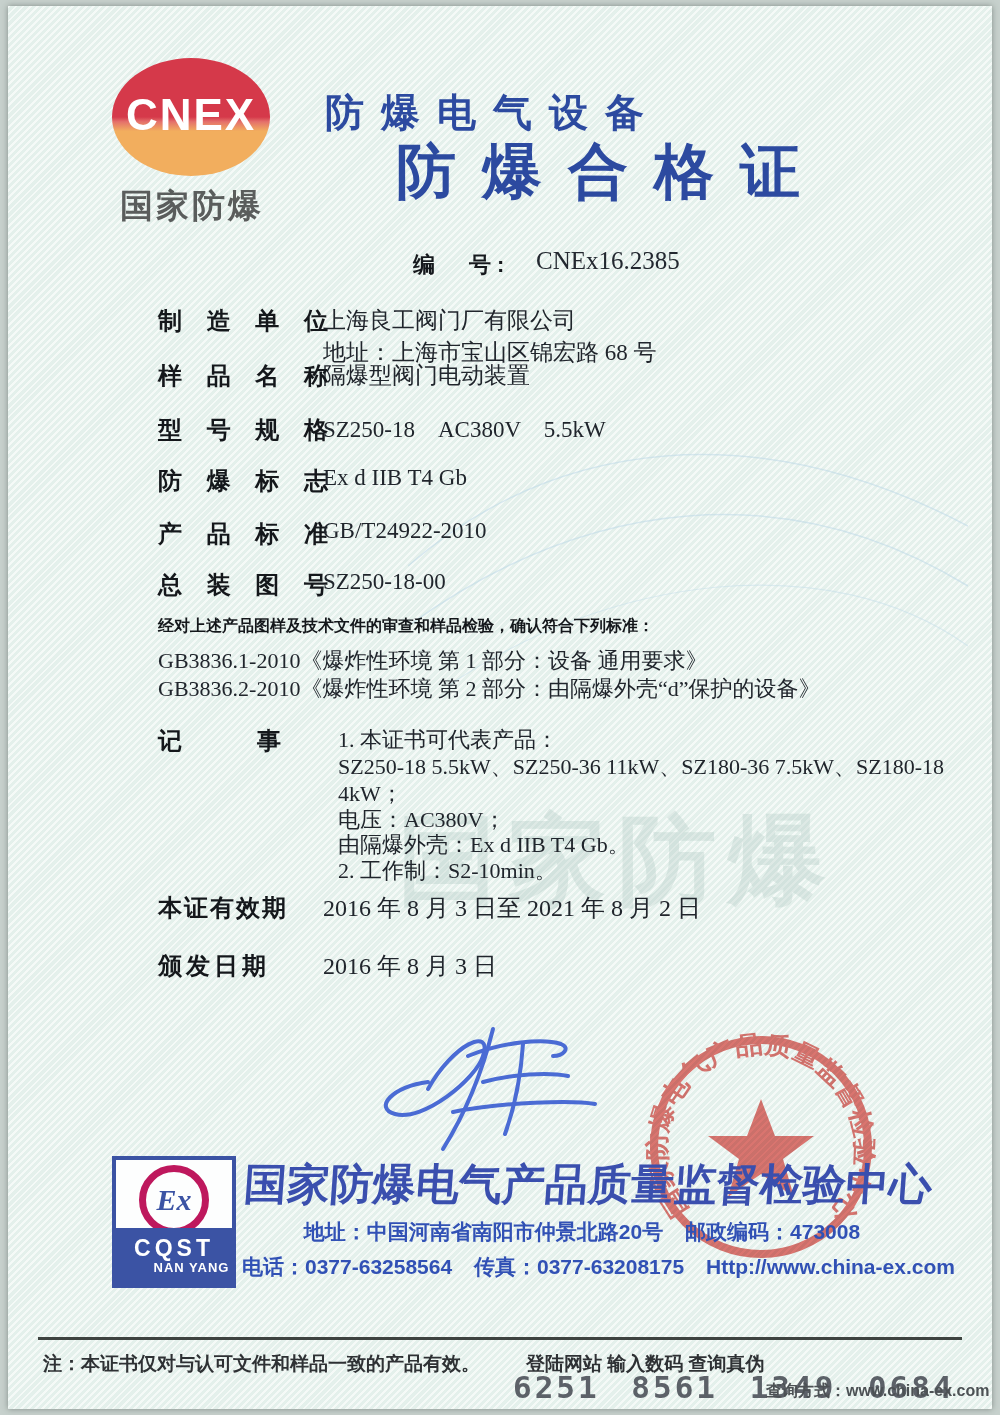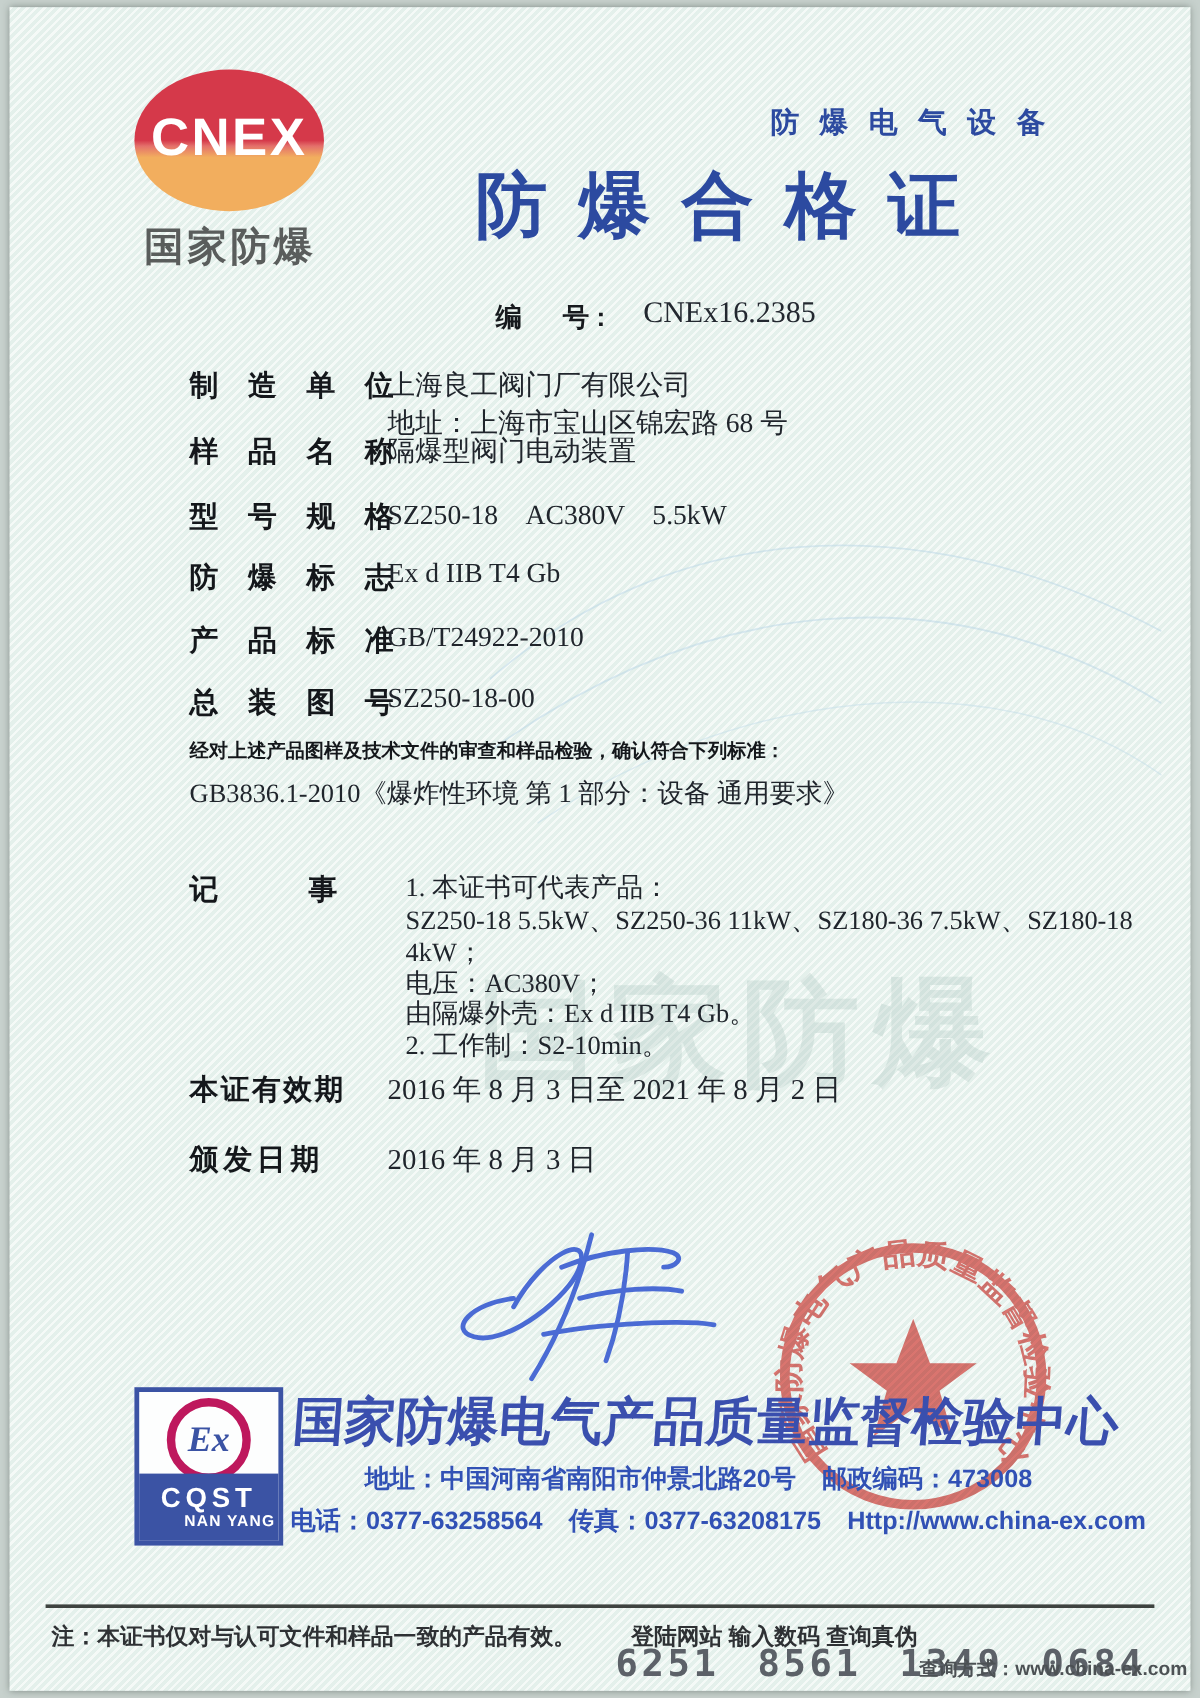--- a/index.html
+++ b/index.html
@@ -26,22 +26,22 @@
   }
   .logo-oval span{
     color:#ffffff;font-weight:bold;font-size:44px;letter-spacing:2px;
     font-family:"Liberation Sans",sans-serif;margin-top:-4px;
   }
   .logo-caption{
     left:88px;top:178px;width:192px;text-align:center;
     font-size:33px;color:#5a5d5c;font-weight:bold;letter-spacing:3px;
   }
   .doc-subtitle{
-    left:300px;top:80px;width:580px;text-align:right;
-    font-size:24px;font-weight:bold;color:#2c4aa0;letter-spacing:17px;text-indent:17px;
+    left:300px;top:80px;width:580px;text-align:left;
+    font-size:39px;font-weight:bold;color:#2c4aa0;letter-spacing:17px;text-indent:17px;
   }
   .doc-title{
     left:290px;top:126px;width:600px;text-align:center;
     font-size:60px;font-weight:bold;color:#2c4aa0;letter-spacing:26px;text-indent:26px;
   }
   .certno-label{
     left:405px;top:244px;font-size:22px;font-weight:bold;color:#16191d;letter-spacing:6px;
   }
   .certno-value{
     left:528px;top:241px;font-size:25px;color:#232830;
@@ -156,20 +156,21 @@
   <div class="abs fvalue" style="top:459px">Ex d IIB T4 Gb</div>
 
   <div class="abs flabel" style="top:512px">产 品 标 准</div>
   <div class="abs fvalue" style="top:512px">GB/T24922-2010</div>
 
   <div class="abs flabel" style="top:563px">总 装 图 号</div>
   <div class="abs fvalue" style="top:563px">SZ250-18-00</div>
 
   <div class="abs std-intro">经对上述产品图样及技术文件的审查和样品检验，确认符合下列标准：</div>
   <div class="abs std-line" style="top:640px">GB3836.1-2010《爆炸性环境 第 1 部分：设备 通用要求》</div>
+  <div class="abs std-line" style="top:668px">GB3836.2-2010《爆炸性环境 第 2 部分：由隔爆外壳“d”保护的设备》</div>
 
   <div class="abs flabel" style="top:719px">记　　事</div>
   <div class="abs note-line" style="top:719px">1. 本证书可代表产品：</div>
   <div class="abs note-line" style="top:746px">SZ250-18  5.5kW、SZ250-36  11kW、SZ180-36  7.5kW、SZ180-18</div>
   <div class="abs note-line" style="top:773px">4kW；</div>
   <div class="abs note-line" style="top:799px">电压：AC380V；</div>
   <div class="abs note-line" style="top:824px">由隔爆外壳：Ex d IIB T4 Gb。</div>
   <div class="abs note-line" style="top:850px">2. 工作制：S2-10min。</div>
 
   <div class="abs flabel" style="top:886px;letter-spacing:2px">本证有效期</div>

